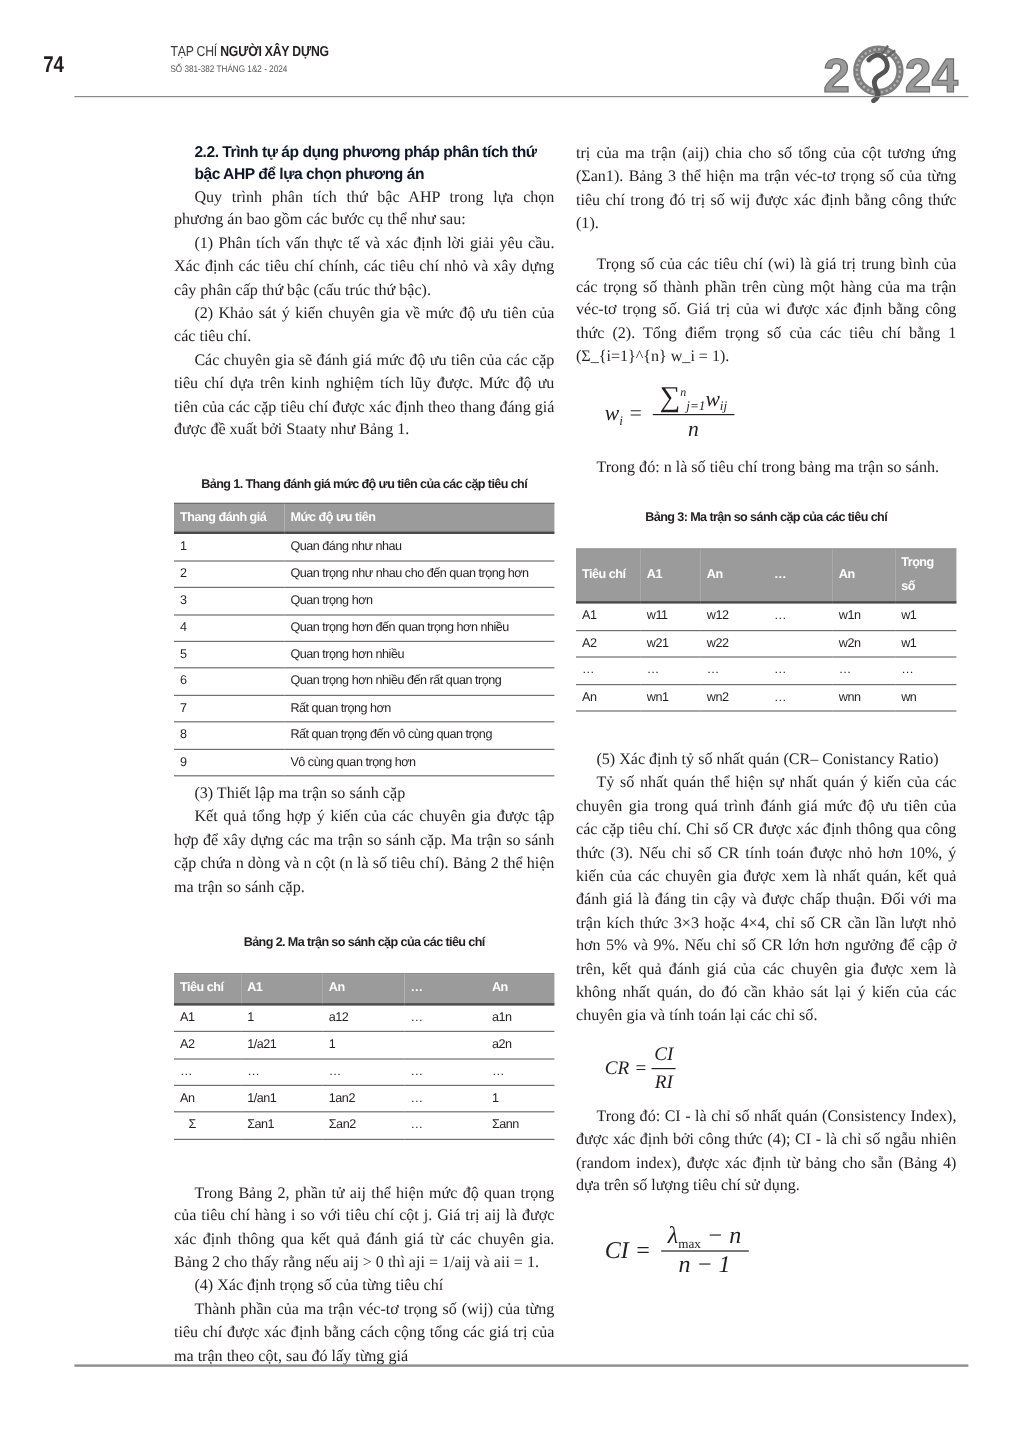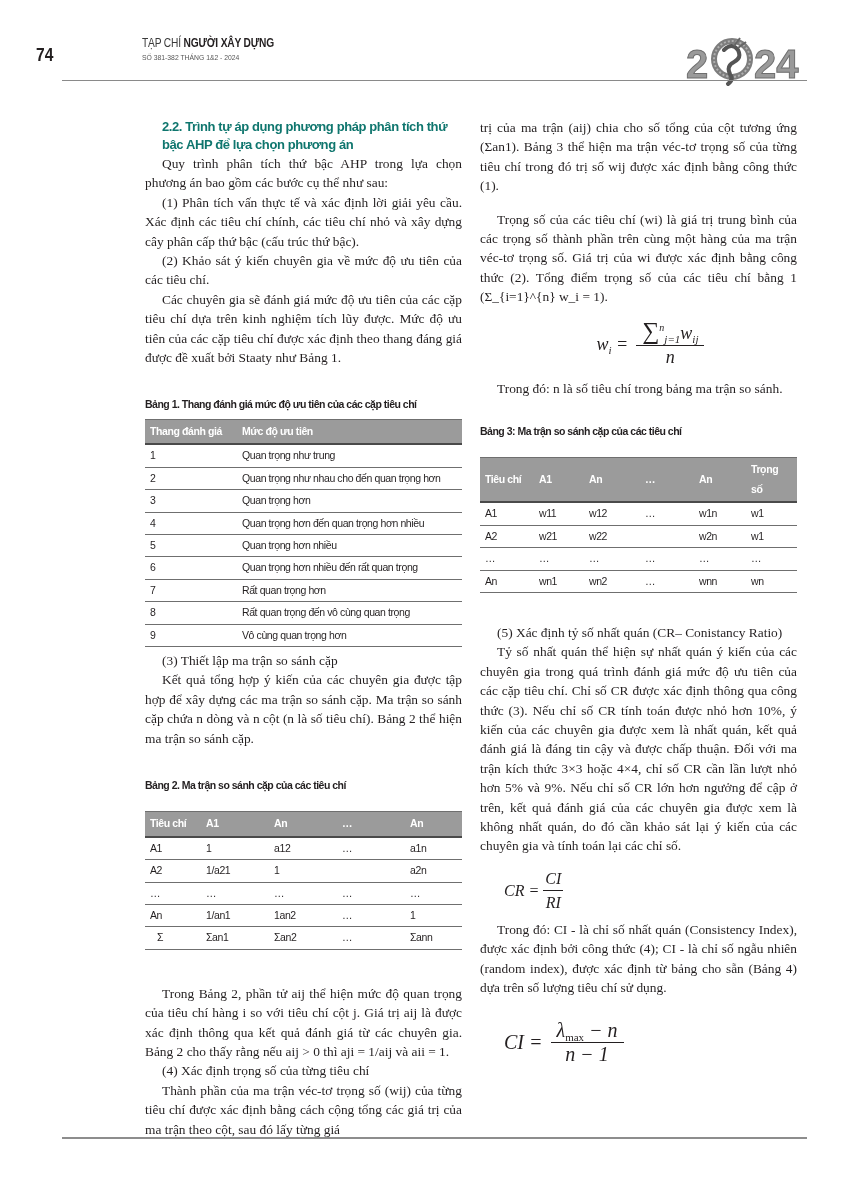--- a/index.html
+++ b/index.html
@@ -18,27 +18,27 @@
   .logo-digit { position: absolute; top: 14px; font-family: "Liberation Sans", sans-serif; font-weight: bold; font-size: 40px;
                 color: #9a9a9a; -webkit-text-stroke: 1px #6e6e6e; line-height: 1; }
   .header-rule { position: absolute; left: 62px; top: 80px; width: 745px; height: 1px; background: #8a8a8a; }
 
   
   .col { position: absolute; top: 118px; width: 317px; font-size: 13.4px; line-height: 19.4px; text-align: justify; }
   .col-left { left: 145px; }
   .col-right { left: 480px; }
   p { margin: 0; text-indent: 17px; }
   p.noindent { text-indent: 0; }
-  .section-heading { font-family: "Liberation Sans", sans-serif; font-weight: bold; color: #0f766e; font-size: 13px;
+  .section-heading { font-family: "Liberation Sans", sans-serif; font-weight: bold; color: #0f172a; font-size: 13px;
                      line-height: 18px; text-indent: 0; margin-left: 17px; letter-spacing: -0.4px; text-align: left; }
   sub { font-size: 8px; vertical-align: -3px; line-height: 0; }
 
   
   .table-caption { font-family: "Liberation Sans", sans-serif; font-weight: bold; font-size: 10.5px; letter-spacing: -0.5px;
-                   margin: 0; text-indent: 0; text-align: left; }
+                   margin: 0; text-indent: 0; text-align: center; }
   table.data { width: 100%; border-collapse: collapse; font-family: "Liberation Sans", sans-serif; font-size: 10.5px;
                letter-spacing: -0.4px; }
   table.data th { background: #9b9b9b; color: #ffffff; font-weight: bold; text-align: left; padding: 2px 5px;
                   height: 18px; border-top: 1px solid #6f6f6f; border-bottom: 2px solid #4a4a4a; }
   table.data td { padding: 1px 5px; height: 19px; border-bottom: 1px solid #6f6f6f; text-align: left; vertical-align: middle; }
 
   .formula { font-family: "Liberation Serif", serif; font-style: italic; font-size: 18px; display: flex; align-items: center;
              margin-left: 24px; }
   .frac { display: inline-flex; flex-direction: column; align-items: center; margin-left: 8px; }
   .frac .num { padding: 0 6px 2px; border-bottom: 1px solid #231f20; }
@@ -80,21 +80,21 @@
   <table class="data" style="margin-top:4px;">
     <thead>
       <tr>
         <th style="width:82px;">Thang đánh giá</th>
         <th>Mức độ ưu tiên</th>
       </tr>
     </thead>
     <tbody>
       <tr>
           <td>1</td>
-          <td>Quan trọng như trung</td>
+          <td>Quan đáng như nhau</td>
         </tr>
       <tr>
           <td>2</td>
           <td>Quan trọng như nhau cho đến quan trọng hơn</td>
         </tr>
       <tr>
           <td>3</td>
           <td>Quan trọng hơn</td>
         </tr>
       <tr>
@@ -181,21 +181,21 @@
   <p>(4) Xác định trọng số của từng tiêu chí</p>
   <p>Thành phần của ma trận véc-tơ trọng số (wij) của từng tiêu chí được xác định bằng cách cộng tổng các giá trị của ma trận theo cột, sau đó lấy từng giá</p>
 </div>
 
 <div class="col col-right">
   <p class="noindent">trị của ma trận (aij) chia cho số tổng của cột tương ứng (Σan1). Bảng 3 thể hiện ma trận véc-tơ trọng số của từng tiêu chí trong đó trị số wij được xác định bằng công thức (1).</p>
 
 
   <p style="margin-top:14px;">Trọng số của các tiêu chí (wi) là giá trị trung bình của các trọng số thành phần trên cùng một hàng của ma trận véc-tơ trọng số. Giá trị của wi được xác định bằng công thức (2). Tổng điểm trọng số của các tiêu chí bằng 1 (Σ_{i=1}^{n} w_i = 1).</p>
 
-  <div class="formula" style="margin-top:12px; height:52px;justify-content:center;">
+  <div class="formula" style="margin-top:12px; height:52px;">
     <span>w<sub>i</sub> =</span>
     <span class="frac">
       <span class="num"><span class="bigsum">∑</span><sup>n</sup><sub>j=1</sub>w<sub>ij</sub></span>
       <span class="den">n</span>
     </span>
   </div>
 
   <p style="margin-top:8px;">Trong đó: n là số tiêu chí trong bảng ma trận so sánh.</p>
 
   <p class="table-caption" style="margin-top:24px;">Bảng 3: Ma trận so sánh cặp của các tiêu chí</p>

